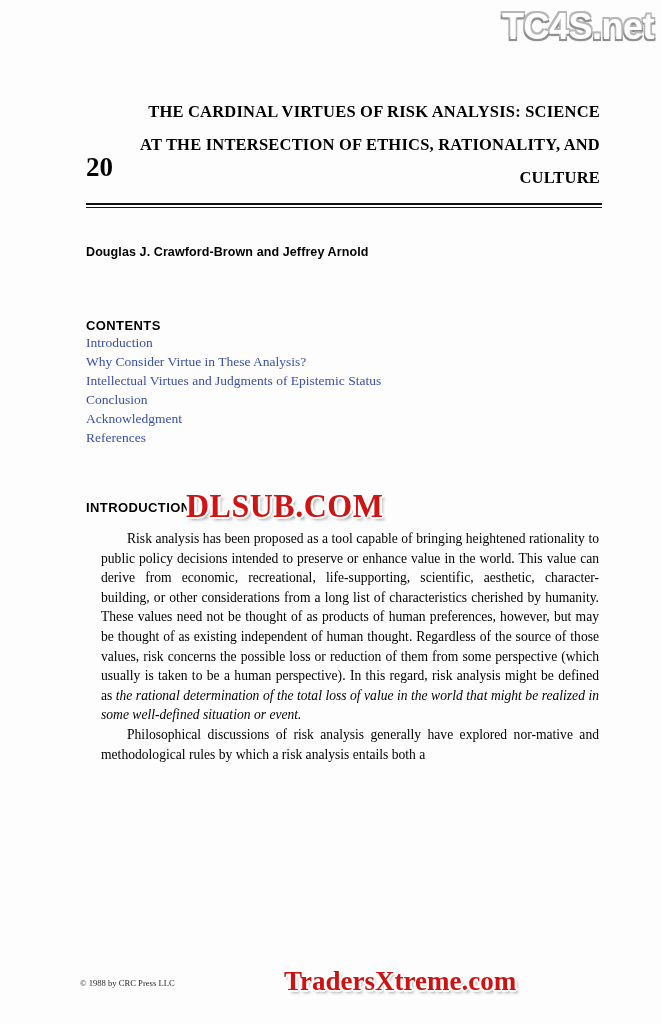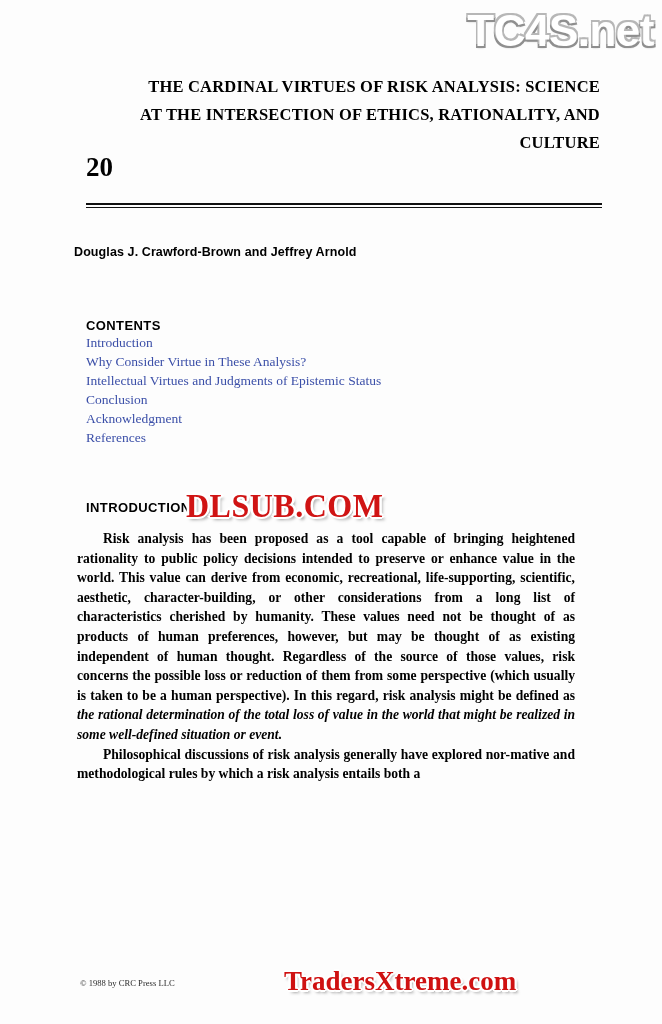--- a/index.html
+++ b/index.html
@@ -20,21 +20,21 @@
     background: #fdfdfd;
   }
 
   
   .wm-top {
     position: absolute;
     top: 6px;
     right: 8px;
     font-family: "Liberation Sans", sans-serif;
     font-weight: bold;
-    font-size: 44px;
+    font-size: 36px;
     color: #ffffff;
     letter-spacing: -0.5px;
     text-shadow:
       -1.6px -1.6px 0 #b7b7b7, 1.6px -1.6px 0 #b7b7b7,
       -1.6px 1.6px 0 #8f8f8f, 1.6px 1.6px 0 #8f8f8f,
       0 2px 2px rgba(0,0,0,0.25);
   }
   .wm-mid {
     position: absolute;
     left: 186px;
@@ -75,43 +75,43 @@
     position: absolute;
     left: 86px;
     top: 152px;
     font-family: "Liberation Serif", serif;
     font-weight: bold;
     font-size: 27px;
   }
   .chapter-title {
     position: absolute;
     left: 140px;
-    top: 73px;
+    top: 95px;
     width: 460px;
     text-align: right;
     font-family: "Liberation Serif", serif;
     font-weight: bold;
     font-size: 16.5px;
-    line-height: 28px;
+    line-height: 33px;
     letter-spacing: 0.2px;
   }
   .rule {
     position: absolute;
     left: 86px;
     right: 60px;
     top: 203px;
     border-top: 2.4px solid #111;
     border-bottom: 1.1px solid #111;
     height: 5px;
   }
 
   
   .authors {
     position: absolute;
-    left: 74px;
+    left: 86px;
     top: 245px;
     font-family: "Liberation Sans", sans-serif;
     font-weight: bold;
     font-size: 12.5px;
     letter-spacing: 0.1px;
   }
 
   
   .contents-head {
     position: absolute;
@@ -147,29 +147,28 @@
     left: 86px;
     top: 500px;
     font-family: "Liberation Sans", sans-serif;
     font-weight: bold;
     font-size: 13px;
     letter-spacing: 0.4px;
   }
 
   .body-text {
     position: absolute;
-    left: 77px;
+    left: 101px;
     top: 529px;
     width: 498px;
     font-family: "Liberation Serif", serif;
     font-size: 13.6px;
     line-height: 19.6px;
     text-align: justify;
     text-justify: inter-word;
-    font-weight: bold;
   }
   .body-text p { margin: 0; }
   .body-text p + p { margin-top: 0px; }
   .indent { text-indent: 26px; }
   .ital { font-style: italic; }
 
   
   .copyright {
     position: absolute;
     left: 80px;

